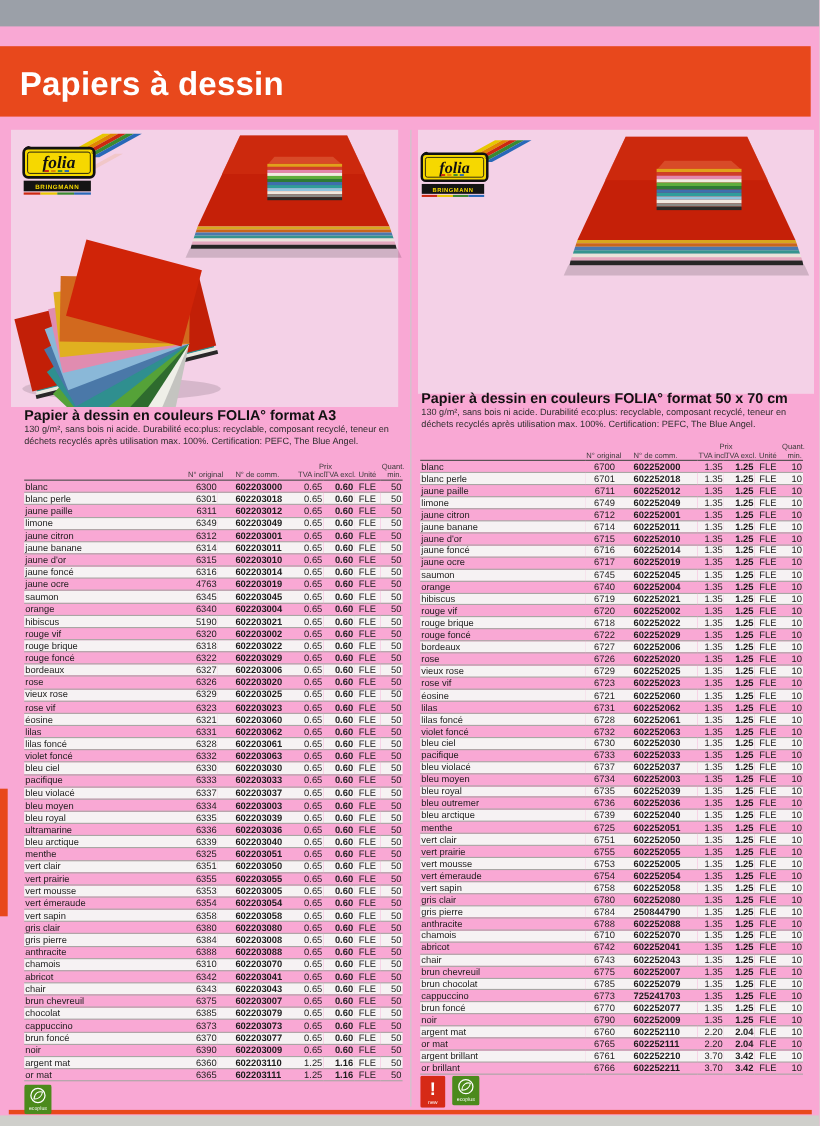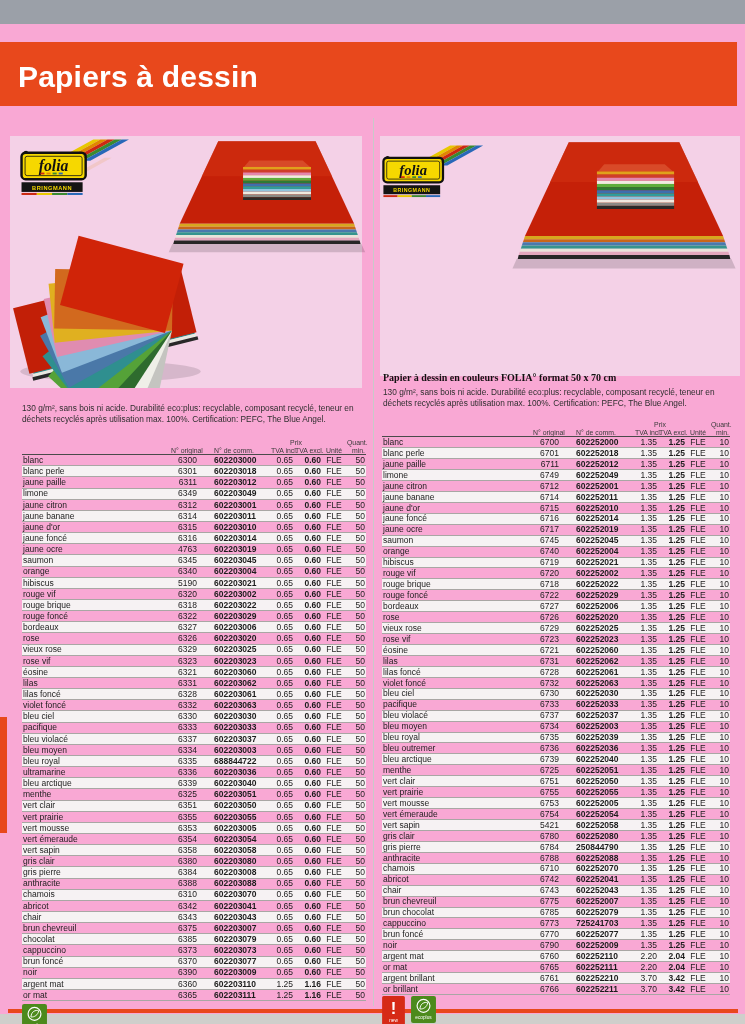--- a/index.html
+++ b/index.html
@@ -6,27 +6,27 @@
   .page{position:relative;width:745px;height:1024px;background:#f9a8d4;overflow:hidden;
         font-family:"Liberation Sans",sans-serif;color:#1a1a1a;}
   .scan-top{position:absolute;left:0;top:0;width:745px;height:24px;background:#9ba0a8;}
   .scan-bottom{position:absolute;left:0;top:1014px;width:745px;height:10px;background:#cfcfcb;}
   .banner{position:absolute;left:0;top:42px;width:737px;height:64px;background:#e8481c;}
   .banner h1{margin:0;padding:20px 0 0 18px;font-size:30px;line-height:1;font-weight:700;color:#ffffff;letter-spacing:.2px;}
   .divider{position:absolute;left:373px;top:118px;width:1px;height:888px;background:#c9c9c9;}
   .edge-tab{position:absolute;left:0;top:717px;width:7px;height:116px;background:#e8481c;}
   .bottom-rule{position:absolute;left:8px;top:1009px;width:730px;height:4px;background:#e8481c;}
 
-  .col{position:absolute;top:122px;}
+  .col{position:absolute;top:104px;}
   .col-left{left:0;width:372px;height:900px;}
   .col-right{left:374px;width:371px;height:900px;}
   .photo-tint{position:absolute;background:#f0f3f5;opacity:.55;}
 
   .folia-logo{position:absolute;}
-  .sec-title{position:absolute;margin:0;font-size:10px;font-weight:700;color:#111;white-space:nowrap;font-family:Liberation Serif, serif;}
+  .sec-title{position:absolute;margin:0;font-size:13px;font-weight:700;color:#111;white-space:nowrap;}
   .sec-desc{position:absolute;margin:0;font-size:8.3px;line-height:10.6px;color:#2e2e2e;}
 
   table.price{position:absolute;border-collapse:collapse;table-layout:fixed;font-size:8.5px;color:#1c1c1c;}
   table.price th{font-size:6.9px;font-weight:400;color:#3a3a3a;white-space:nowrap;padding:0 1px;line-height:1.1;vertical-align:bottom;}
   table.price thead tr.h2 th{border-bottom:1px solid #4a4a4a;}
   table.price td{padding:0 1px;line-height:1;border-bottom:1px solid #a9a6a4;white-space:nowrap;overflow:hidden;}
   table.t-a3 tbody td{height:10.15px;}
   table.t-5070 tbody td{height:9.95px;}
   table.price tbody tr:nth-child(even) td{background:#f6f2f3;}
   .c0{text-align:left;}
@@ -138,20 +138,21 @@
         <rect x="45" y="38" width="115" height="58" fill="#2f8f8f" transform="rotate(-38 160 96)"></rect>
         <rect x="45" y="38" width="115" height="58" fill="#4a78a8" transform="rotate(-29 160 96)"></rect>
         <rect x="45" y="38" width="115" height="58" fill="#8ab8d8" transform="rotate(-21 160 96)"></rect>
         <rect x="45" y="38" width="115" height="58" fill="#e08cb0" transform="rotate(-13 160 96)"></rect>
         <rect x="45" y="38" width="115" height="58" fill="#e0b020" transform="rotate(-6 160 96)"></rect>
         <rect x="45" y="38" width="115" height="58" fill="#d2691e" transform="rotate(1 160 96)"></rect>
       </g>
       <rect x="58" y="16" width="106" height="70" fill="#d02408" transform="rotate(15 111 51)"></rect>
     </svg>
 
+    <h2 class="sec-title" style="left:22px;top:266px;">Papier à dessin en couleurs FOLIA° format A3</h2>
     <p class="sec-desc" style="left:22px;top:281px;width:336px;">130 g/m², sans bois ni acide. Durabilité eco:plus: recyclable, composant recyclé, teneur en déchets recyclés après utilisation max. 100%. Certification: PEFC, The Blue Angel.</p>
 
     <table class="price t-a3" style="left:22px;top:317px;width:344px;">
       <colgroup>
         <col style="width:148px">
           <col style="width:28px">
           <col style="width:72px">
           <col style="width:24px">
           <col style="width:28px">
           <col style="width:24px">
@@ -416,21 +417,21 @@
             <td class="c1">6334</td>
             <td class="c2">602203003</td>
             <td class="c3">0.65</td>
             <td class="c4">0.60</td>
             <td class="c5">FLE</td>
             <td class="c6">50</td>
           </tr>
           <tr>
             <td class="c0">bleu royal</td>
             <td class="c1">6335</td>
-            <td class="c2">688844722</td>
+            <td class="c2">602203039</td>
             <td class="c3">0.65</td>
             <td class="c4">0.60</td>
             <td class="c5">FLE</td>
             <td class="c6">50</td>
           </tr>
           <tr>
             <td class="c0">ultramarine</td>
             <td class="c1">6336</td>
             <td class="c2">602203036</td>
             <td class="c3">0.65</td>
@@ -1036,21 +1037,21 @@
             <td class="c0">vert émeraude</td>
             <td class="c1">6754</td>
             <td class="c2">602252054</td>
             <td class="c3">1.35</td>
             <td class="c4">1.25</td>
             <td class="c5">FLE</td>
             <td class="c6">10</td>
           </tr>
           <tr>
             <td class="c0">vert sapin</td>
-            <td class="c1">5421</td>
+            <td class="c1">6758</td>
             <td class="c2">602252058</td>
             <td class="c3">1.35</td>
             <td class="c4">1.25</td>
             <td class="c5">FLE</td>
             <td class="c6">10</td>
           </tr>
           <tr>
             <td class="c0">gris clair</td>
             <td class="c1">6780</td>
             <td class="c2">602252080</td>

